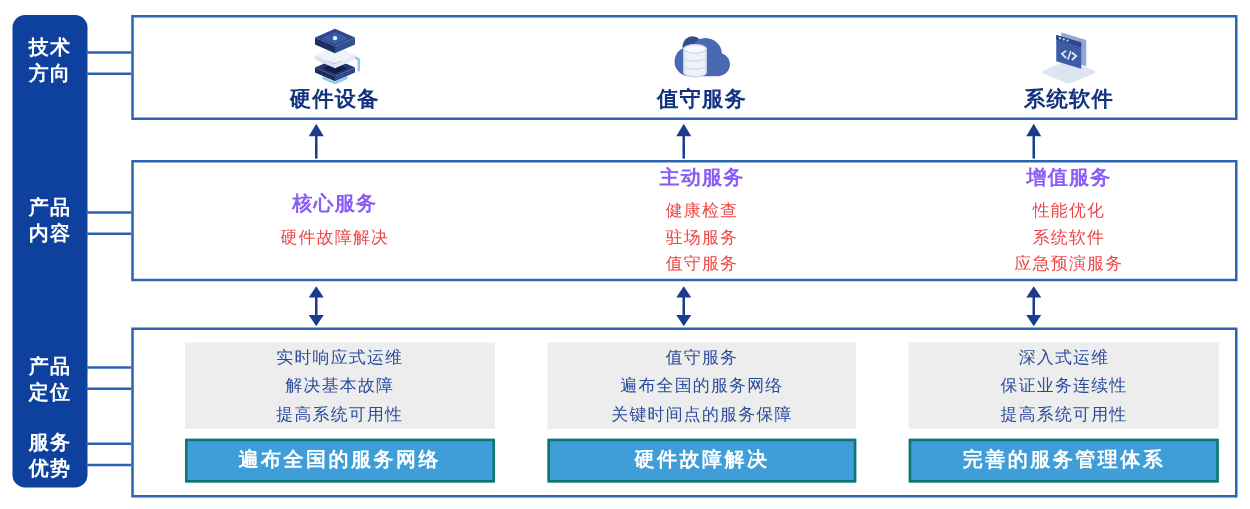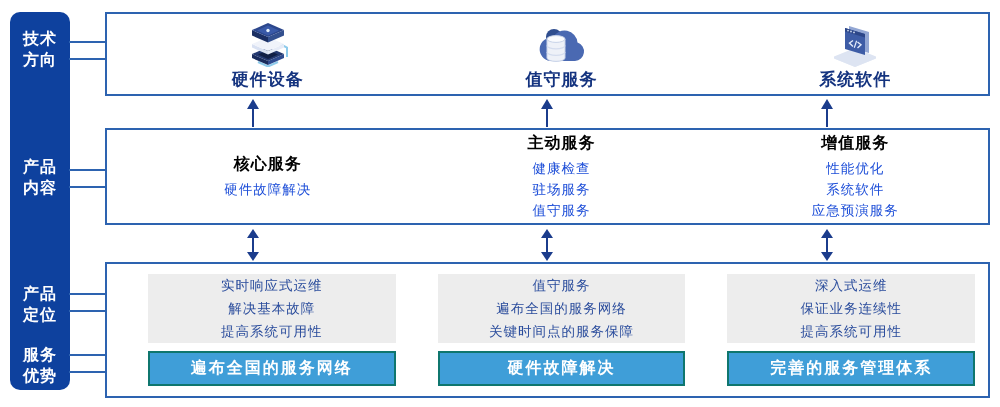--- a/index.html
+++ b/index.html
@@ -24,22 +24,22 @@
   .panel-mid { top:128px; height:97px; }
   .panel-bot { top:262px; height:136px; padding:10px 13px; gap:14px;justify-content:space-between; }
 
   .col { flex:1 1 0; display:flex; flex-direction:column; align-items:center; justify-content:center;padding-left:28px; }
 
   
   .tech-label { font-size:17px; font-weight:bold; color:#14337f; letter-spacing:1px; margin-top:1px; }
   .icon-wrap { height:50px; display:flex; align-items:flex-end; justify-content:center; }
 
   
-  .svc-heading { font-size:16px; font-weight:bold; color:#000000; letter-spacing:1px; line-height:22px; margin-bottom:4px; }
-  .svc-item { font-size:13.5px; color:#1d4ed8; line-height:21px; letter-spacing:1px; }
+  .svc-heading { font-size:16px; font-weight:bold; color:#8b5cf6; letter-spacing:1px; line-height:22px; margin-bottom:4px; }
+  .svc-item { font-size:13.5px; color:#ef4444; line-height:21px; letter-spacing:1px; }
 
   
   .pos-card { width:100%; flex:1 1 auto; background:#ededed; display:flex; flex-direction:column;
               align-items:center; justify-content:center; }
   .pos-line { font-size:13.5px; color:#2a4c9c; line-height:23px; letter-spacing:1px; }
   .banner { width:100%; height:36px; margin-top:8px; background:#3f9ed8; border:2px solid #0f766e;
             display:flex; align-items:center; justify-content:center;
             color:#ffffff; font-size:16px; font-weight:bold; letter-spacing:2px; }
 
   

